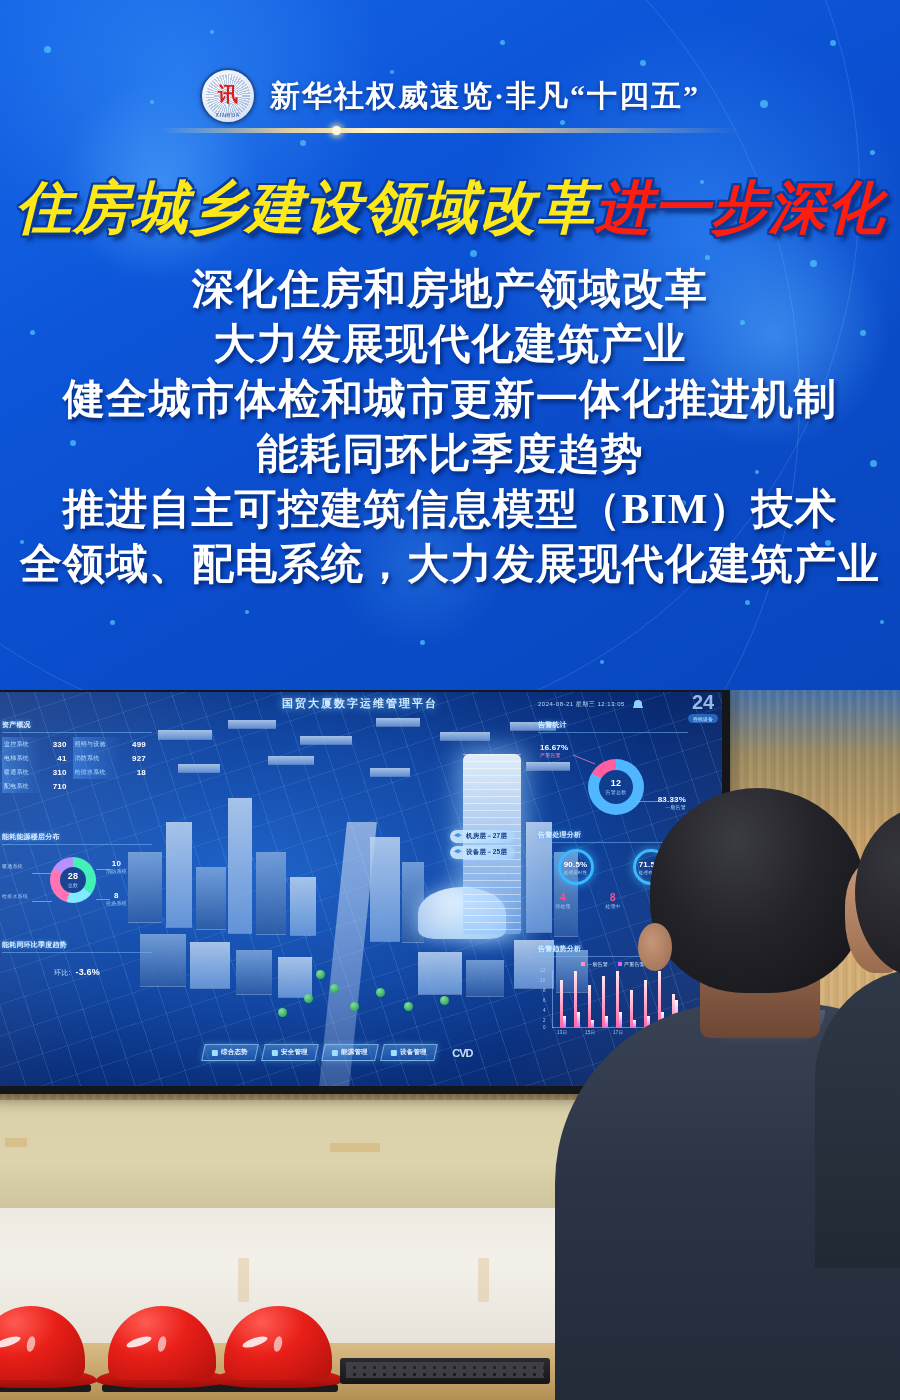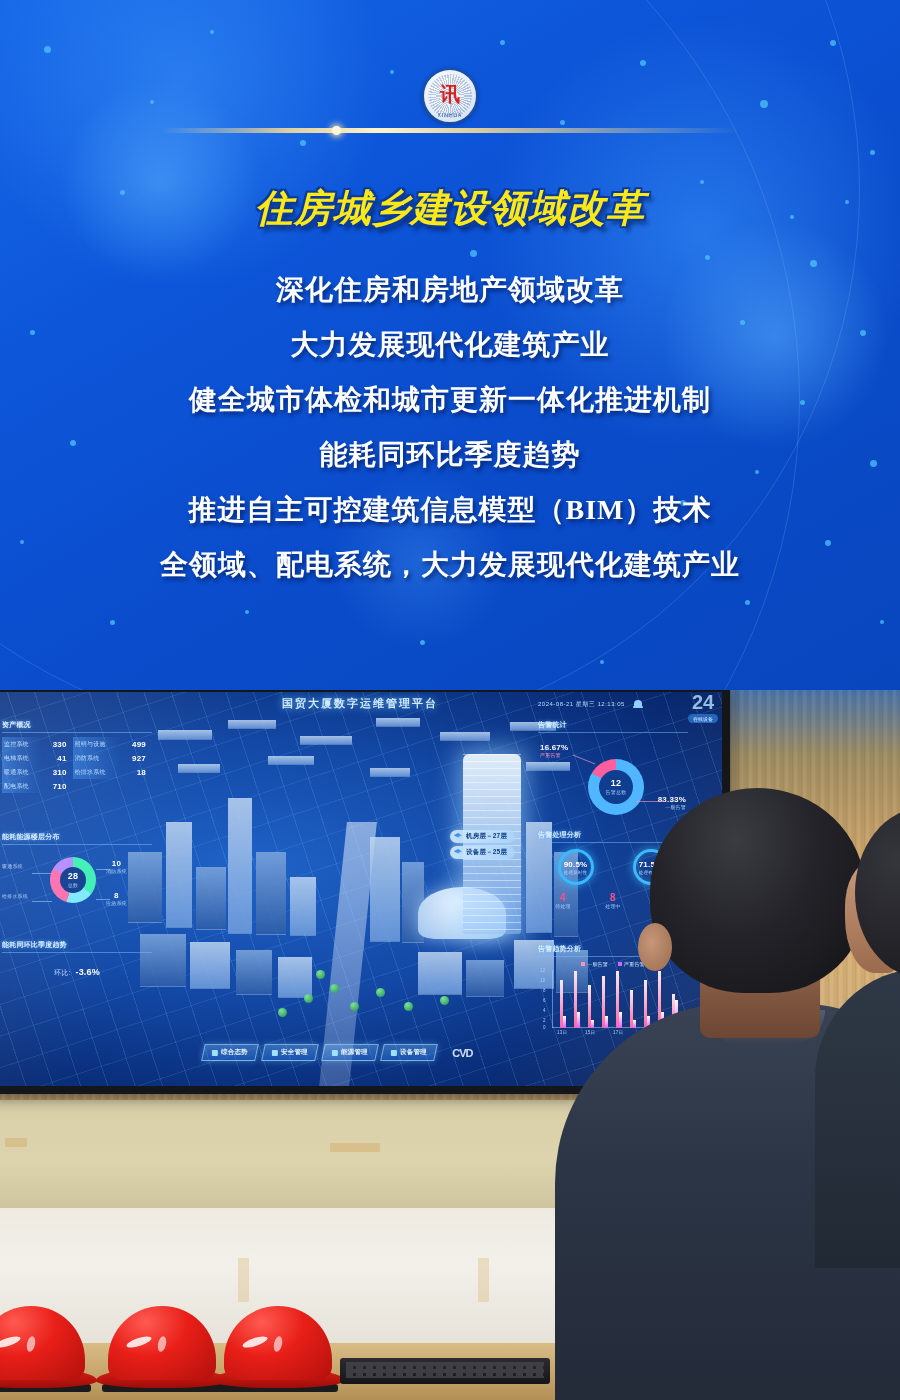--- a/index.html
+++ b/index.html
@@ -336,21 +336,21 @@
     border-radius:50%; background:#fff8df; box-shadow:0 0 6px 2px rgba(255,230,160,.9);
   }
 
   #headline{
     position:absolute; left:0; top:172px; width:900px; height:72px;
     display:flex; align-items:center; justify-content:center;
     white-space:nowrap;
   }
   .hl {
     font-family:"Liberation Serif", serif;
-    font-size:38px; font-weight:bold; letter-spacing:1px;
+    font-size:57px; font-weight:bold; letter-spacing:1px;
     font-style:italic;
   }
   .hl-y{ color:#ffe817;
     text-shadow:
       2px 0 0 #0a3c9e, -2px 0 0 #0a3c9e, 0 2px 0 #0a3c9e, 0 -2px 0 #0a3c9e,
       2px 2px 0 #0a3c9e, -2px -2px 0 #0a3c9e, 2px -2px 0 #0a3c9e, -2px 2px 0 #0a3c9e,
       4px 5px 4px rgba(0,15,60,.6);
   }
   .hl-r{ color:#ff1d10;
     text-shadow:
@@ -360,21 +360,21 @@
   }
 
   #bullets{
     position:absolute; left:0; top:262px; width:900px;
     display:flex; flex-direction:column; align-items:center; gap:0px;
   }
   .bl{
     color:#ffffff;
     font-family:"Liberation Serif", serif;
     font-weight:bold;
-    font-size:28px;
+    font-size:42px;
     line-height:55px;
     letter-spacing:1px;
     white-space:nowrap;
     text-shadow:2px 3px 4px rgba(0,25,85,.75);
   }
 
   
   #banner::after{
     content:""; position:absolute; left:0; bottom:0; width:900px; height:3px;
     background:linear-gradient(180deg, rgba(8,70,189,0), rgba(8,70,189,.0));
@@ -736,25 +736,27 @@
   <div class="dot" style="left:790px;top:215px;width:4px;height:4px;"></div>
   <div class="dot" style="left:705px;top:255px;width:5px;height:5px;"></div>
   <div class="dot" style="left:845px;top:200px;width:4px;height:4px;"></div>
 
   <div id="masthead">
     <div class="xh-logo">
       <div class="ring-bg"></div>
       <div class="mark">讯</div>
       <div class="arc">XINHUA</div>
     </div>
+    <div class="mast-text">新华社权威速览·非凡“十四五”</div>
   </div>
   <div class="mast-rule"></div>
 
   <div id="headline">
     <span class="hl hl-y">住房城乡建设领域改革</span>
+      <span class="hl hl-r">进一步深化</span>
   </div>
 
   <div id="bullets">
     <div class="bl">深化住房和房地产领域改革</div>
     <div class="bl">大力发展现代化建筑产业</div>
     <div class="bl">健全城市体检和城市更新一体化推进机制</div>
     <div class="bl">能耗同环比季度趋势</div>
     <div class="bl">推进自主可控建筑信息模型（BIM）技术</div>
     <div class="bl">全领域、配电系统，大力发展现代化建筑产业</div>
   </div>

